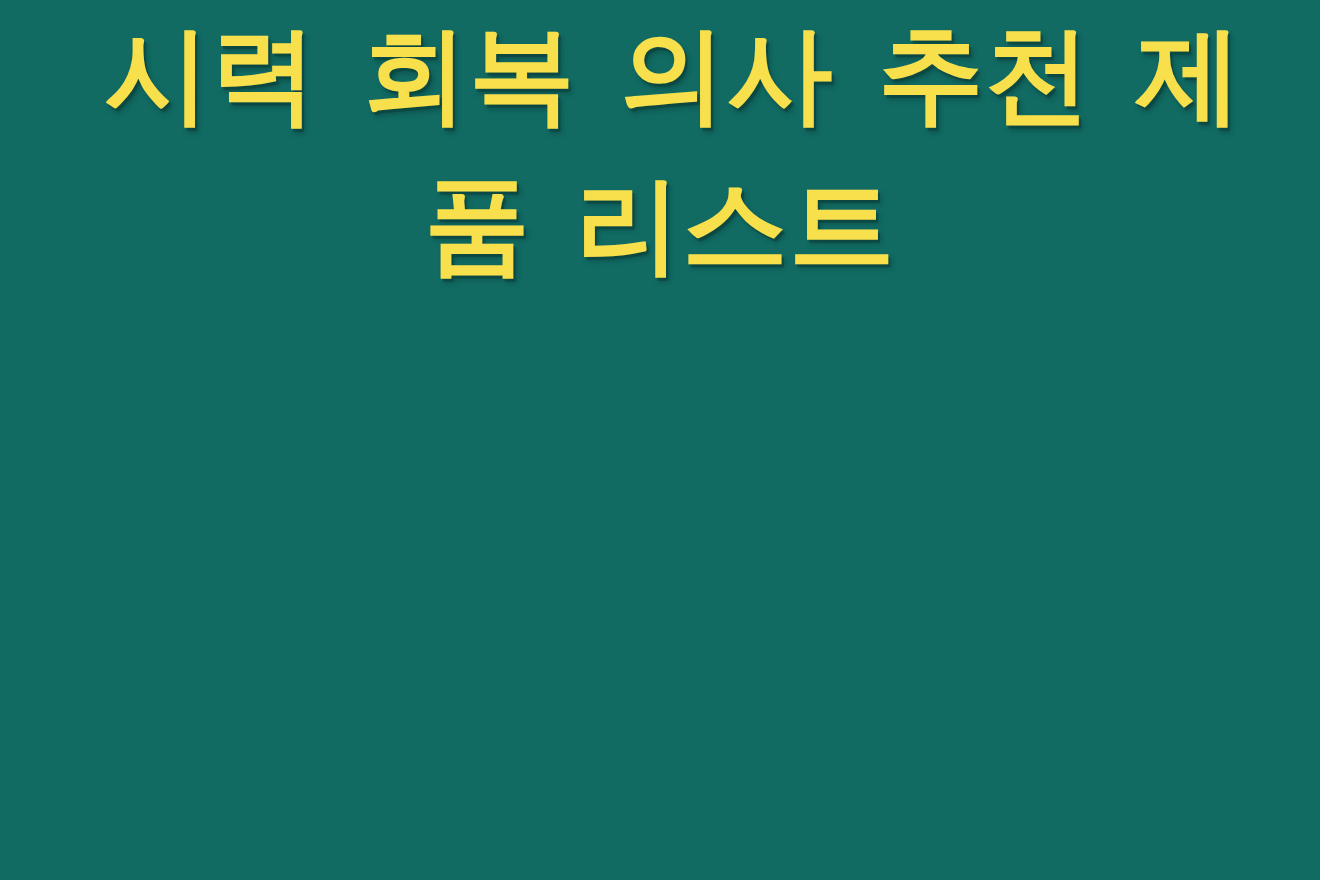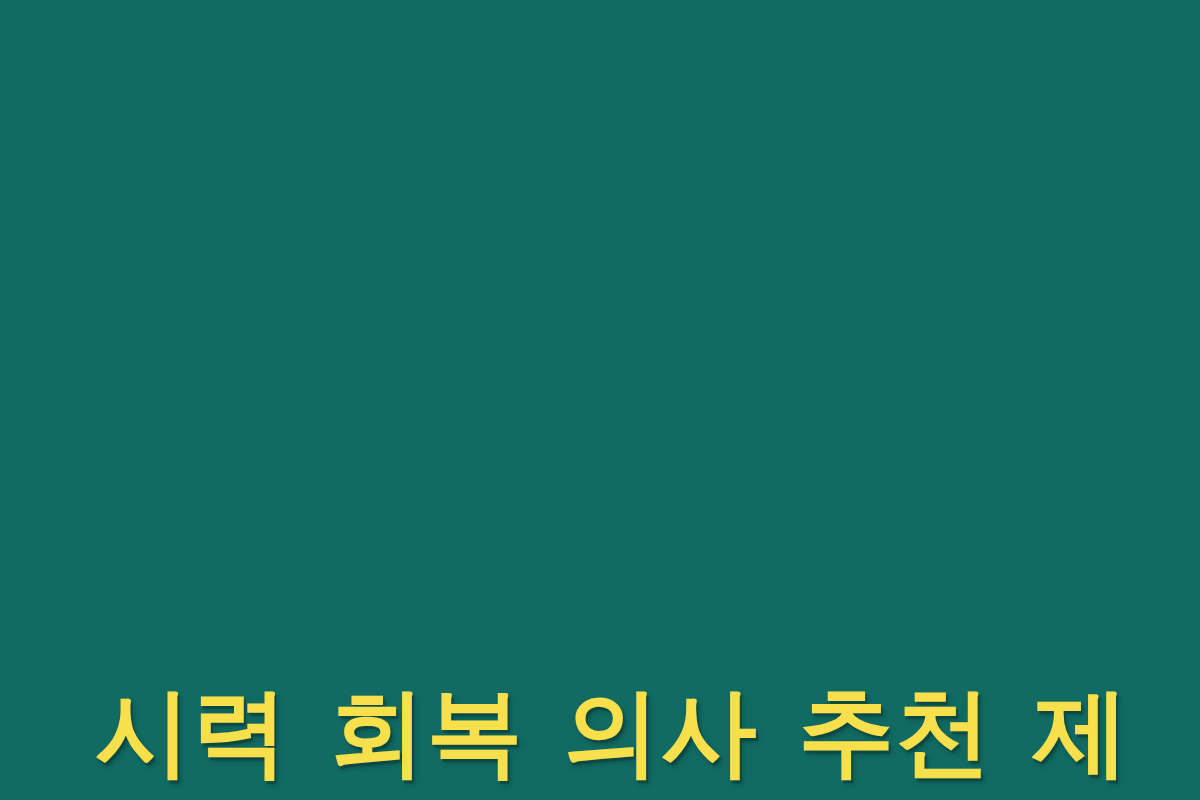--- a/index.html
+++ b/index.html
@@ -15,21 +15,21 @@
     background: #116b63;
     font-family: "DejaVu Sans", "Liberation Sans", sans-serif;
   }
 
   #banner {
     position: relative;
     width: 1200px;
     height: 800px;
     background-color: #116b63;
     display: flex;
-    align-items: flex-end;
+    align-items: flex-start;
     justify-content: center;
     box-sizing: border-box;
   }
 
   #headline {
     width: 1010px;
     margin: 0;
     padding: 0;
     text-align: center;
     color: #f8e04c;
@@ -50,15 +50,16 @@
     white-space: nowrap;
   }
 </style>
 </head>
 <body>
 
 <div id="banner" style="background-color: rgb(17, 107, 99);">
 
   <h1 id="headline" style="color: rgb(248, 224, 76);">
     <span class="line">시력 회복 의사 추천 제</span>
+    <span class="line">품 리스트</span>
   </h1>
 
 </div>
 
 </body></html>

